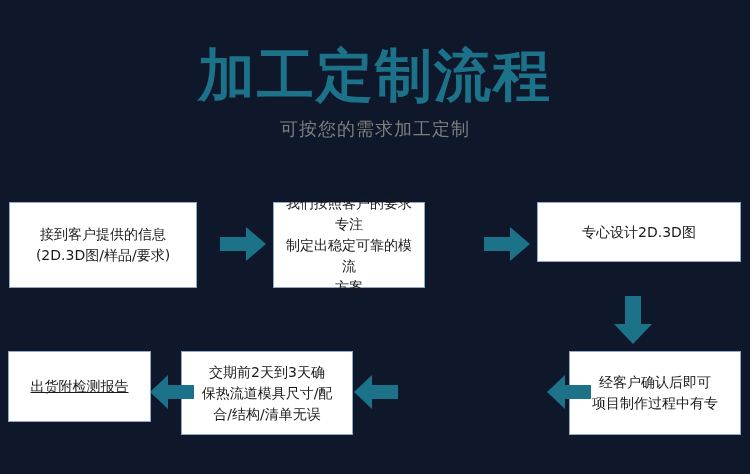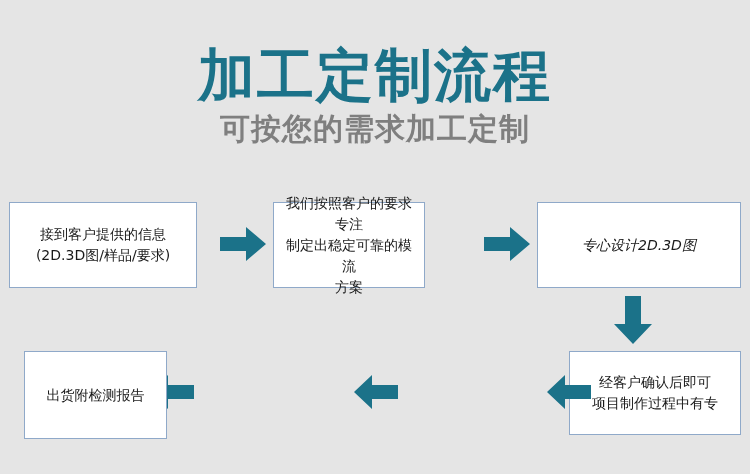--- a/index.html
+++ b/index.html
@@ -12,21 +12,21 @@
     background: #ffffff;
     font-family: "DejaVu Sans", "Liberation Sans", sans-serif;
     overflow: hidden;
     position: relative;
   }
 
   .page {
     position: relative;
     width: 750px;
     height: 474px;
-    background: #e5e5e5;
+    background: #0f172a;
   }
 
   
   .header {
     position: absolute;
     left: 0;
     top: 0;
     width: 750px;
     text-align: center;
   }
@@ -36,23 +36,23 @@
     font-size: 57px;
     line-height: 62px;
     font-weight: bold;
     color: #1b7289;
     letter-spacing: 2px;
     font-family: "DejaVu Sans", "Liberation Sans", sans-serif;
   }
   .sub-title {
     margin: 0;
     padding-top: 8px;
-    font-size: 30px;
+    font-size: 18px;
     line-height: 30px;
-    font-weight: bold;
+    font-weight: normal;
     color: #7f7f7f;
     letter-spacing: 1px;
   }
 
   
   .flow {
     position: absolute;
     left: 0;
     top: 0;
     width: 750px;
@@ -72,26 +72,26 @@
     color: #1a1a1a;
     font-size: 14px;
     line-height: 21px;
     padding: 2px 6px;
     white-space: pre-line;
   }
 
   
   .n1 { left: 9px;   top: 202px; width: 188px; height: 86px; }
   .n2 { left: 273px; top: 202px; width: 152px; height: 86px; }
-  .n3 { left: 537px; top: 202px; width: 204px; height: 86px; font-style: italic; }
+  .n3 { left: 537px; top: 202px; width: 204px; height: 60px; }
   
   .n4 { left: 569px; top: 351px; width: 172px; height: 84px; }
   .n5 { left: 376px; top: 351px; width: 170px; height: 84px; }
   .n6 { left: 181px; top: 351px; width: 172px; height: 84px; }
-  .n7 { left: 24px;   top: 351px; width: 143px; height: 88px; }
+  .n7 { left: 8px;   top: 351px; width: 143px; height: 71px; text-decoration: underline; }
 
   
   .arrow {
     position: absolute;
   }
   .a1 { left: 220px; top: 225px; width: 46px; height: 38px; }
   .a2 { left: 484px; top: 225px; width: 46px; height: 38px; }
   .a-down { left: 612px; top: 296px; width: 42px; height: 48px; }
   .a3 { left: 547px; top: 374px; width: 44px; height: 36px; }
   .a4 { left: 354px; top: 374px; width: 44px; height: 36px; }
@@ -145,20 +145,23 @@
       </svg>
     </div>
 
 
     <div class="arrow a4">
       <svg width="44" height="36" viewBox="0 0 44 36">
         <polygon points="44,11 18,11 18,1 0,18 18,35 18,25 44,25" fill="#1b7289"></polygon>
       </svg>
     </div>
 
+    <div class="node n6">交期前2天到3天确
+保热流道模具尺寸/配
+合/结构/清单无误</div>
 
     <div class="arrow a5">
       <svg width="44" height="36" viewBox="0 0 44 36">
         <polygon points="44,11 18,11 18,1 0,18 18,35 18,25 44,25" fill="#1b7289"></polygon>
       </svg>
     </div>
 
     <div class="node n7">出货附检测报告</div>
 
   </div>

